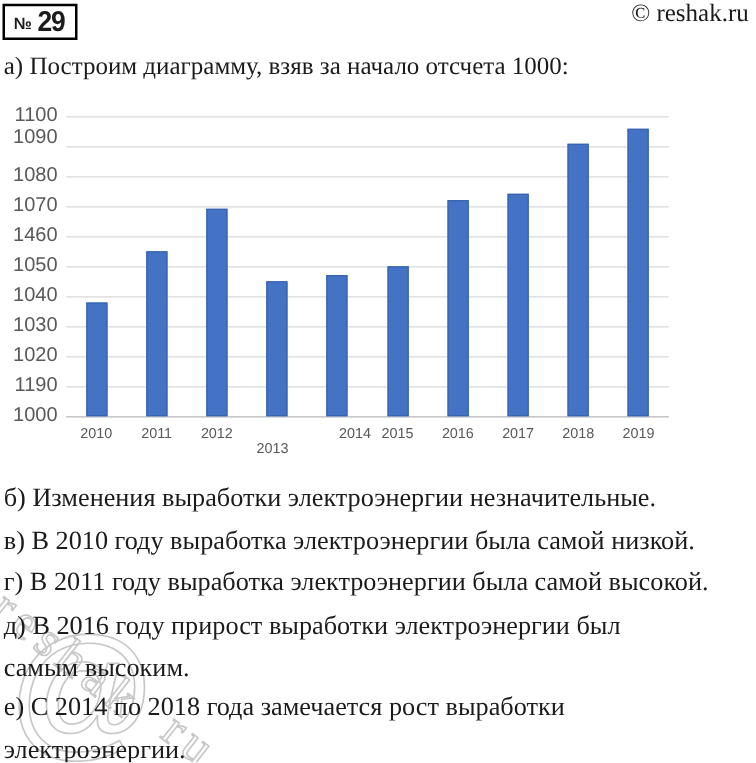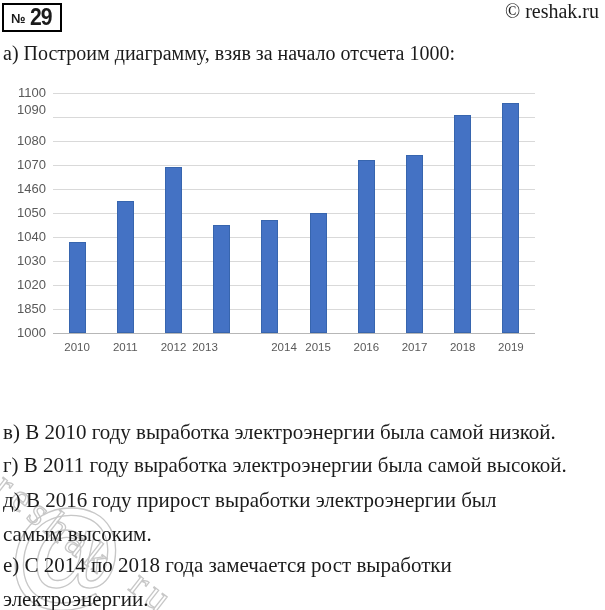--- a/index.html
+++ b/index.html
@@ -21,21 +21,21 @@
   .line-v{top:420px;}
   .line-g{top:453px;}
   .line-d{top:484px;line-height:33.5px;}
   .line-e{top:549px;line-height:33.5px;}
 
   
   .chart{position:absolute;left:0;top:85px;width:605px;height:278px;
          font-family:"Liberation Sans",sans-serif;color:#595959;z-index:1;}
   .gridline{position:absolute;height:1px;background:#d9d9d9;}
   .axisline{background:#b7b7b7;}
-  .ylabel{position:absolute;left:0;width:46px;text-align:right;font-size:13px;line-height:14px;}
+  .ylabel{position:absolute;left:0;width:46px;text-align:right;font-size:16px;line-height:14px;}
   .xlabel{position:absolute;top:256px;width:48px;text-align:center;font-size:11.5px;}
   .bar{position:absolute;width:17px;box-sizing:border-box;border:1px solid #3765ae;}
 
   
   .watermark{position:absolute;left:0;top:0;width:605px;height:610px;z-index:1;pointer-events:none;}
   .wm-text{position:absolute;left:14px;top:462px;transform:rotate(38deg);transform-origin:0 0;
            font-size:40px;letter-spacing:6px;color:transparent;-webkit-text-stroke:1.3px #c7c7c7;}
   .wm-at{position:absolute;left:6px;top:494px;font-size:118px;line-height:1;
          color:transparent;-webkit-text-stroke:1.3px #c7c7c7;font-family:"Liberation Sans",sans-serif;}
   .wm-suffix{position:absolute;left:150px;top:560px;transform:rotate(38deg);transform-origin:0 0;
@@ -58,21 +58,21 @@
   </div>
 
   <div class="copyright">© reshak.ru</div>
 
   <p class="line line-a">а) Построим диаграмму, взяв за начало отсчета 1000:</p>
 
   <div class="chart" id="chart">
       <div class="gridline axisline" style="top: 248px; left: 53px; width: 482px;"></div>
       <div class="ylabel" style="top: 241px;">1000</div>
       <div class="gridline" style="top: 224px; left: 53px; width: 482px;"></div>
-      <div class="ylabel" style="top: 217px;">1850</div>
+      <div class="ylabel" style="top: 217px;">1190</div>
       <div class="gridline" style="top: 200px; left: 53px; width: 482px;"></div>
       <div class="ylabel" style="top: 193px;">1020</div>
       <div class="gridline" style="top: 176px; left: 53px; width: 482px;"></div>
       <div class="ylabel" style="top: 169px;">1030</div>
       <div class="gridline" style="top: 152px; left: 53px; width: 482px;"></div>
       <div class="ylabel" style="top: 145px;">1040</div>
       <div class="gridline" style="top: 128px; left: 53px; width: 482px;"></div>
       <div class="ylabel" style="top: 121px;">1050</div>
       <div class="gridline" style="top: 104px; left: 53px; width: 482px;"></div>
       <div class="ylabel" style="top: 97px;">1460</div>
@@ -84,35 +84,36 @@
       <div class="ylabel" style="top: 18px;">1090</div>
       <div class="gridline" style="top: 8px; left: 53px; width: 482px;"></div>
       <div class="ylabel" style="top: 1px;">1100</div>
       <div class="bar" style="left: 68.6px; top: 156.8px; height: 91.2px; background: rgb(68, 114, 196);"></div>
       <div class="xlabel" style="left: 53.1px;">2010</div>
       <div class="bar" style="left: 116.8px; top: 116px; height: 132px; background: rgb(68, 114, 196);"></div>
       <div class="xlabel" style="left: 101.3px;">2011</div>
       <div class="bar" style="left: 165px; top: 82.4px; height: 165.6px; background: rgb(68, 114, 196);"></div>
       <div class="xlabel" style="left: 149.5px;">2012</div>
       <div class="bar" style="left: 213.2px; top: 140px; height: 108px; background: rgb(68, 114, 196);"></div>
-      <div class="xlabel" style="left: 181px;">2013</div>
+      <div class="xlabel" style="left: 194px; margin-top: 12px;">2013</div>
       <div class="bar" style="left: 261.4px; top: 135.2px; height: 112.8px; background: rgb(68, 114, 196);"></div>
       <div class="xlabel" style="left: 260px;">2014</div>
       <div class="bar" style="left: 309.6px; top: 128px; height: 120px; background: rgb(68, 114, 196);"></div>
       <div class="xlabel" style="left: 294.1px;">2015</div>
       <div class="bar" style="left: 357.8px; top: 75.2px; height: 172.8px; background: rgb(68, 114, 196);"></div>
       <div class="xlabel" style="left: 342.3px;">2016</div>
       <div class="bar" style="left: 406px; top: 70.4px; height: 177.6px; background: rgb(68, 114, 196);"></div>
       <div class="xlabel" style="left: 390.5px;">2017</div>
       <div class="bar" style="left: 454.2px; top: 29.6px; height: 218.4px; background: rgb(68, 114, 196);"></div>
       <div class="xlabel" style="left: 438.7px;">2018</div>
       <div class="bar" style="left: 502.4px; top: 17.6px; height: 230.4px; background: rgb(68, 114, 196);"></div>
       <div class="xlabel" style="left: 486.9px;">2019</div>
     </div>
 
+  <p class="line line-b">б) Изменения выработки электроэнергии незначительные.</p>
   <p class="line line-v">в) В 2010 году выработка электроэнергии была самой низкой.</p>
   <p class="line line-g">г) В 2011 году выработка электроэнергии была самой высокой.</p>
   <p class="line line-d">д) В 2016 году прирост выработки электроэнергии был
 самым высоким.</p>
   <p class="line line-e">е) С 2014 по 2018 года замечается рост выработки
 электроэнергии.</p>
 
 </div>
 
 </body></html>

